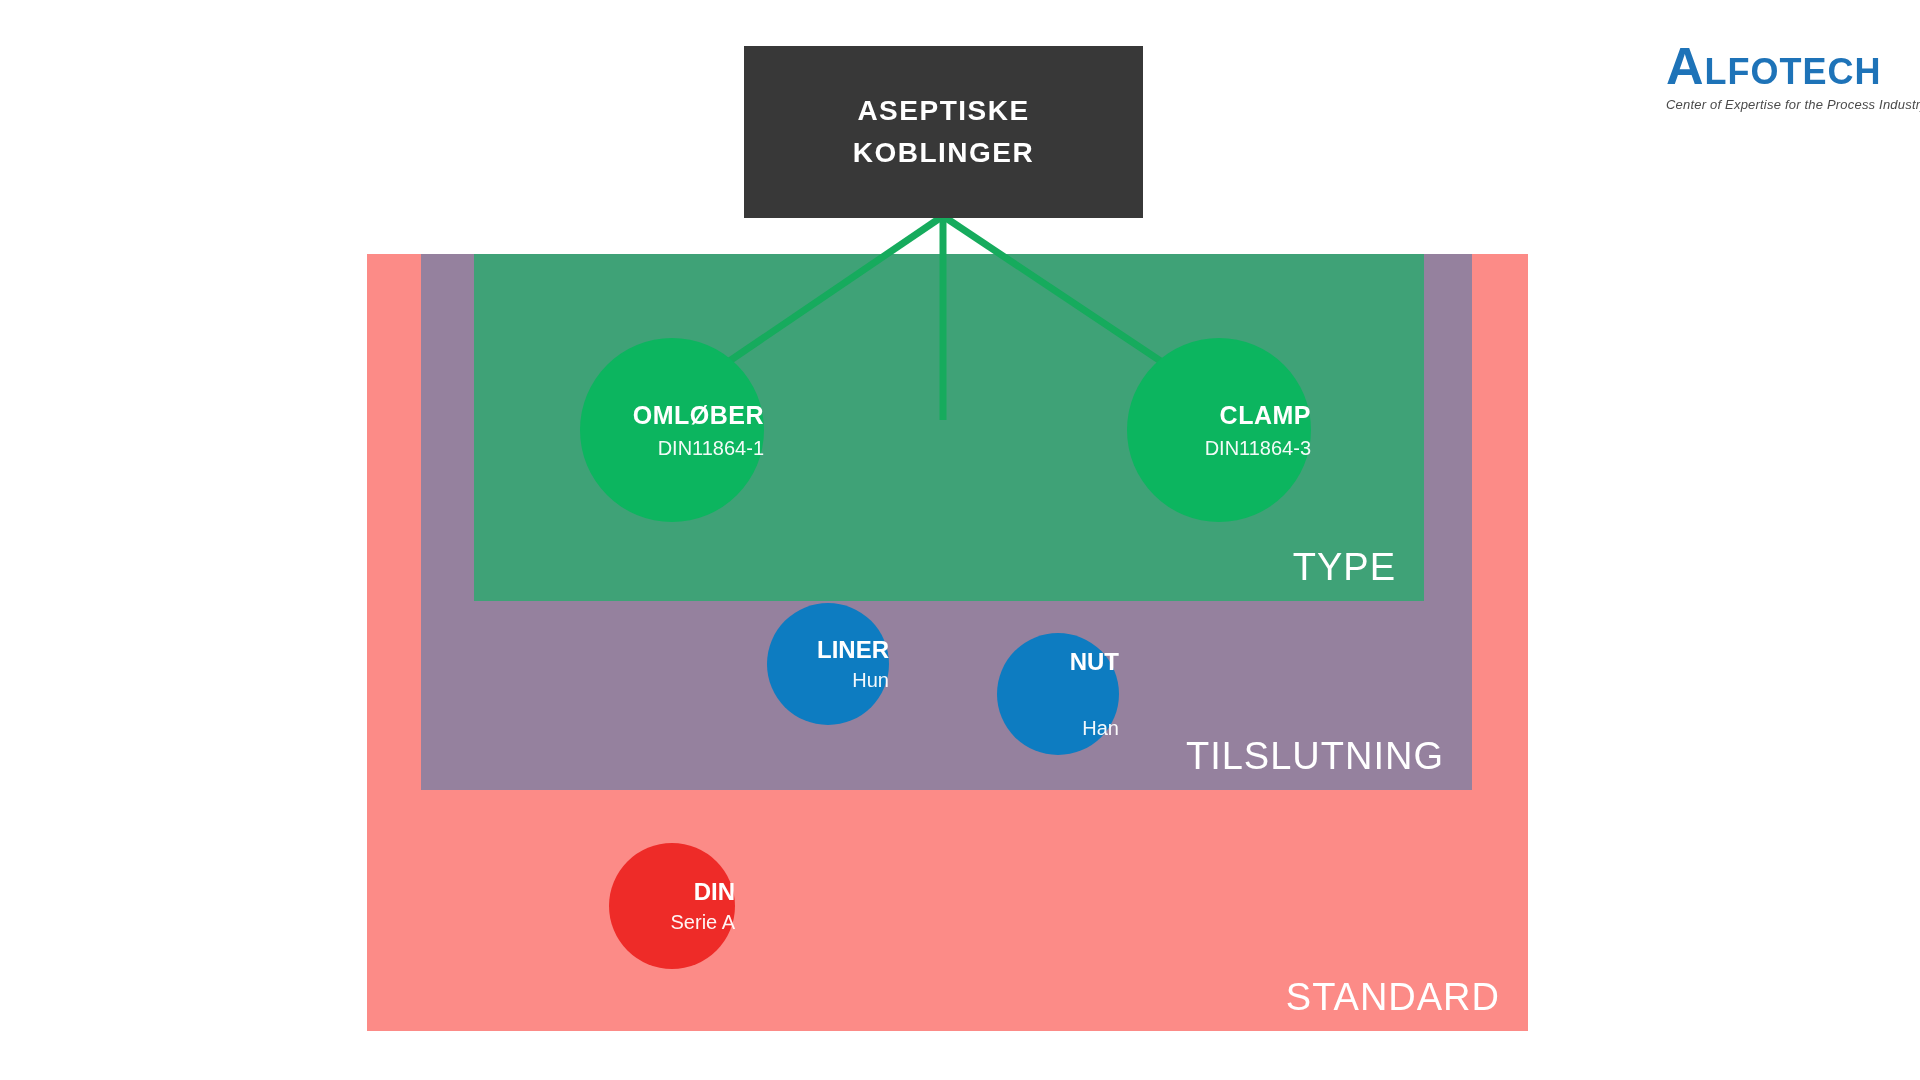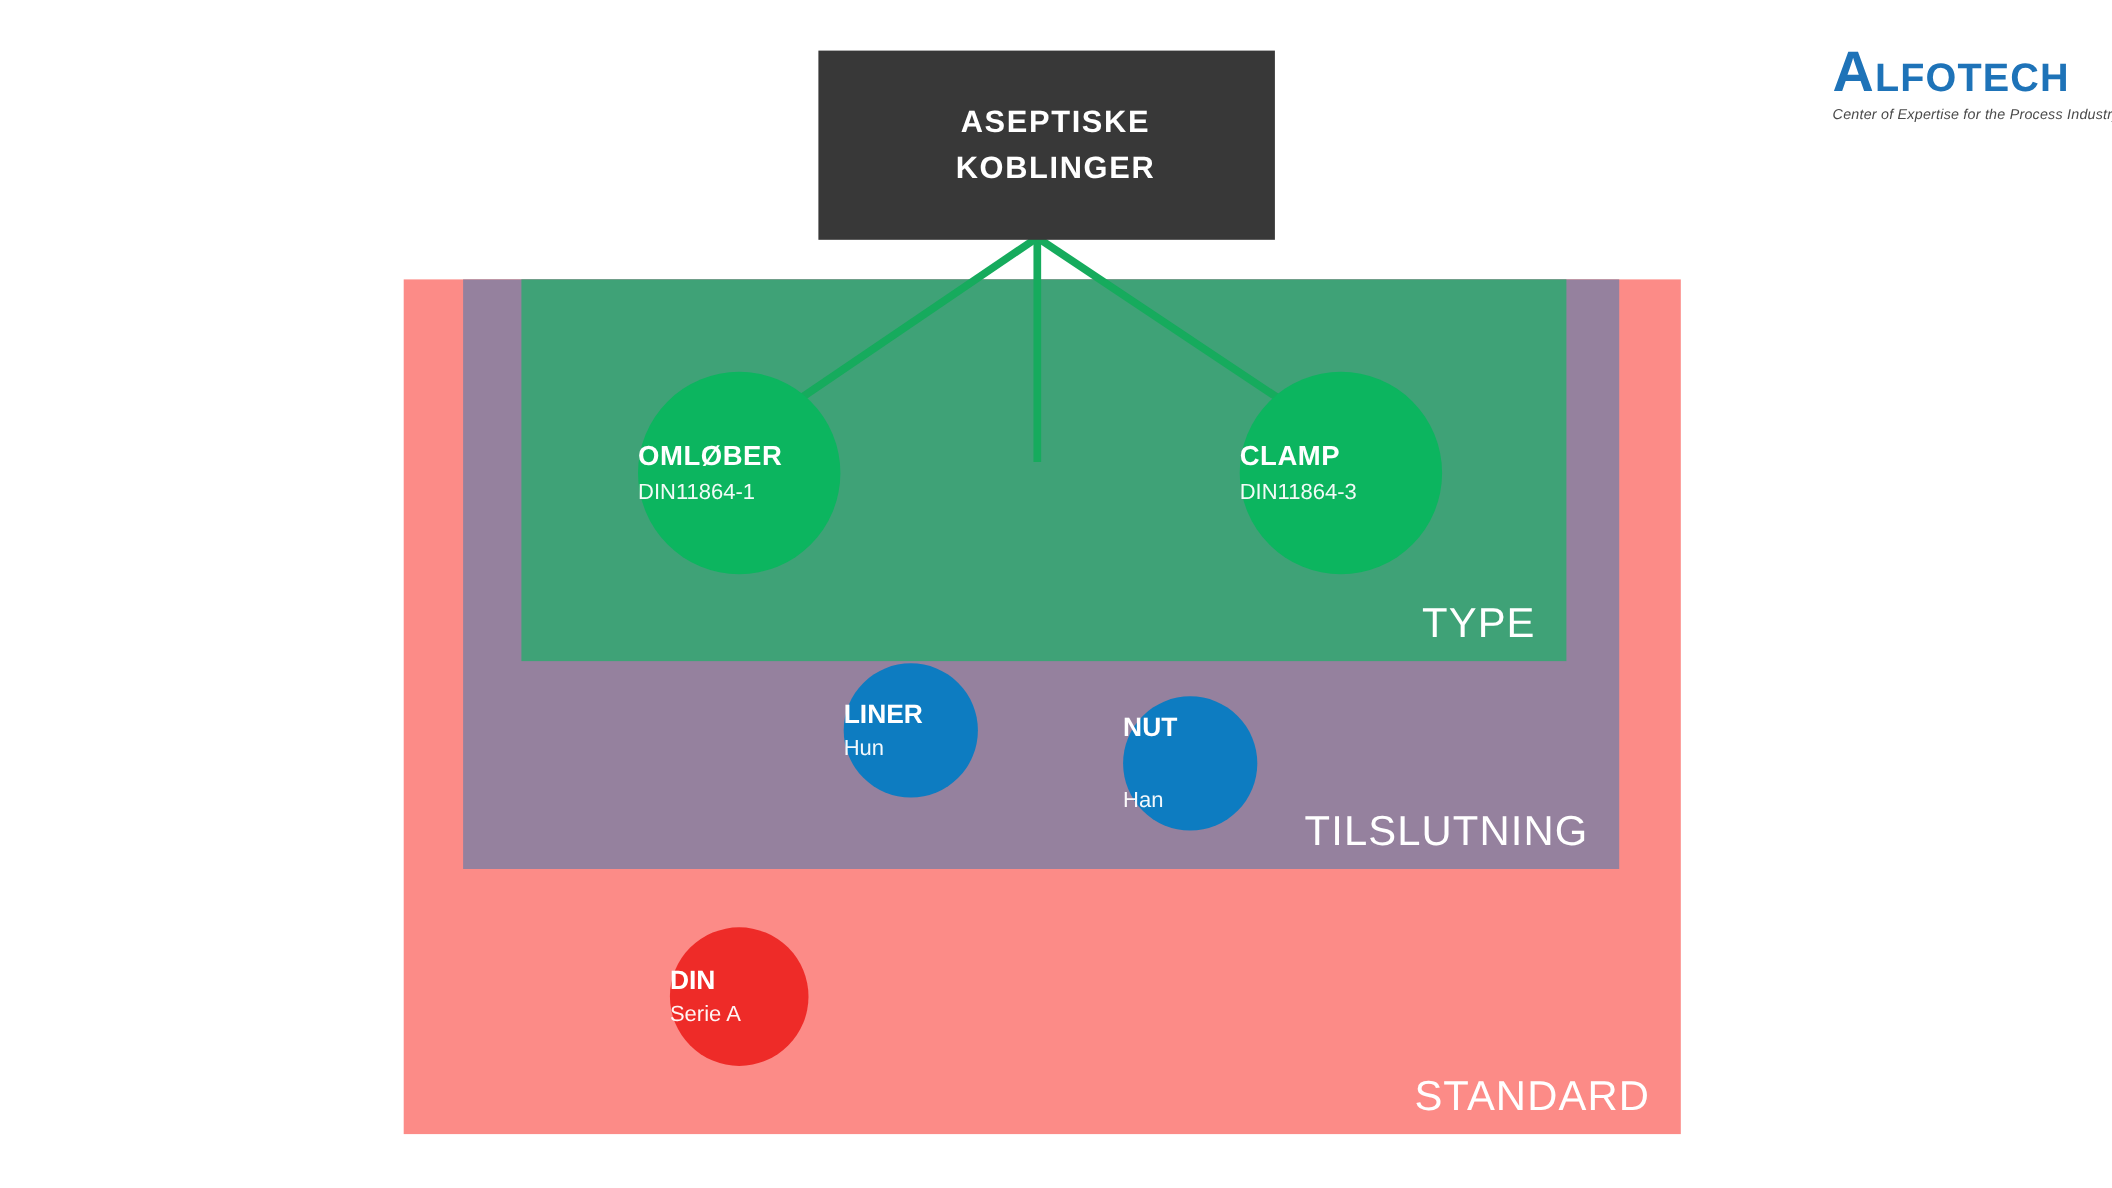--- a/index.html
+++ b/index.html
@@ -82,21 +82,21 @@
     width: 1920px; height: 1080px;
     z-index: 4;
     pointer-events: none;
   }
 
   
   .node {
     position: absolute;
     border-radius: 50%;
     display: flex; flex-direction: column;
-    align-items: flex-start; justify-content: center;
+    align-items: flex-end; justify-content: center;
     color: #ffffff;
     text-align: center;
     z-index: 5;
   }
   .node .node-title   { font-weight: bold; white-space: nowrap; }
   .node .node-subtitle{ font-weight: 400; white-space: nowrap; color: rgba(255,255,255,0.95); }
 
   .node-lg { width: 184px; height: 184px; background: #0cb55f; }
   .node-lg .node-title    { font-size: 25px; letter-spacing: 0.5px; }
   .node-lg .node-subtitle { font-size: 20px; margin-top: 7px; }
@@ -104,21 +104,21 @@
   .node-md-blue { width: 122px; height: 122px; background: #0d7cc1; }
   .node-md-red  { width: 126px; height: 126px; background: #ee2b28; }
   .node-md-blue .node-title, .node-md-red .node-title       { font-size: 24px; }
   .node-md-blue .node-subtitle, .node-md-red .node-subtitle { font-size: 20px; margin-top: 5px; }
 
   
   #node-omlober { left: 580px;  top: 338px; }
   #node-flange  { left: 851px;  top: 338px; }
   #node-clamp   { left: 1127px; top: 338px; }
   #node-liner   { left: 767px;  top: 603px; }
-  #node-nut     { left: 1021px;  top: 633px; gap: 36px; }
+  #node-nut     { left: 997px;  top: 633px; gap: 36px; }
   #node-din     { left: 609px;  top: 843px; }
   #node-iso     { left: 880px;  top: 839px; }
   #node-tomme   { left: 1156px; top: 839px; }
 </style>
 </head>
 <body>
 
 <div id="canvas" style="background: rgb(255, 255, 255);">
 
   <div class="region region-standard" style="background: rgb(252, 139, 135);">
@@ -153,21 +153,21 @@
   <div class="node node-md-blue" id="node-nut" style="background: rgb(13, 124, 193);">
     <div class="node-title">NUT</div>
     <div class="node-subtitle">Han</div>
   </div>
 
   <div class="node node-md-red" id="node-din" style="background: rgb(238, 43, 40);">
     <div class="node-title">DIN</div>
     <div class="node-subtitle">Serie A</div>
   </div>
 
-  <div class="title-box" style="background: rgb(56, 56, 56); padding-left: 16px;">
+  <div class="title-box" style="background: rgb(56, 56, 56);">
     <div class="line">ASEPTISKE</div>
     <div class="line">KOBLINGER</div>
   </div>
 
   <div class="logo">
     <div class="logo-wordmark" style="color: rgb(30, 115, 184);"><span class="logo-initial" style="color: rgb(30, 115, 184);">A</span><span>LFOTECH</span></div>
     <div class="logo-tagline" style="color: rgb(74, 74, 74);">Center of Expertise for the Process Industry</div>
   </div>
 
 </div>

